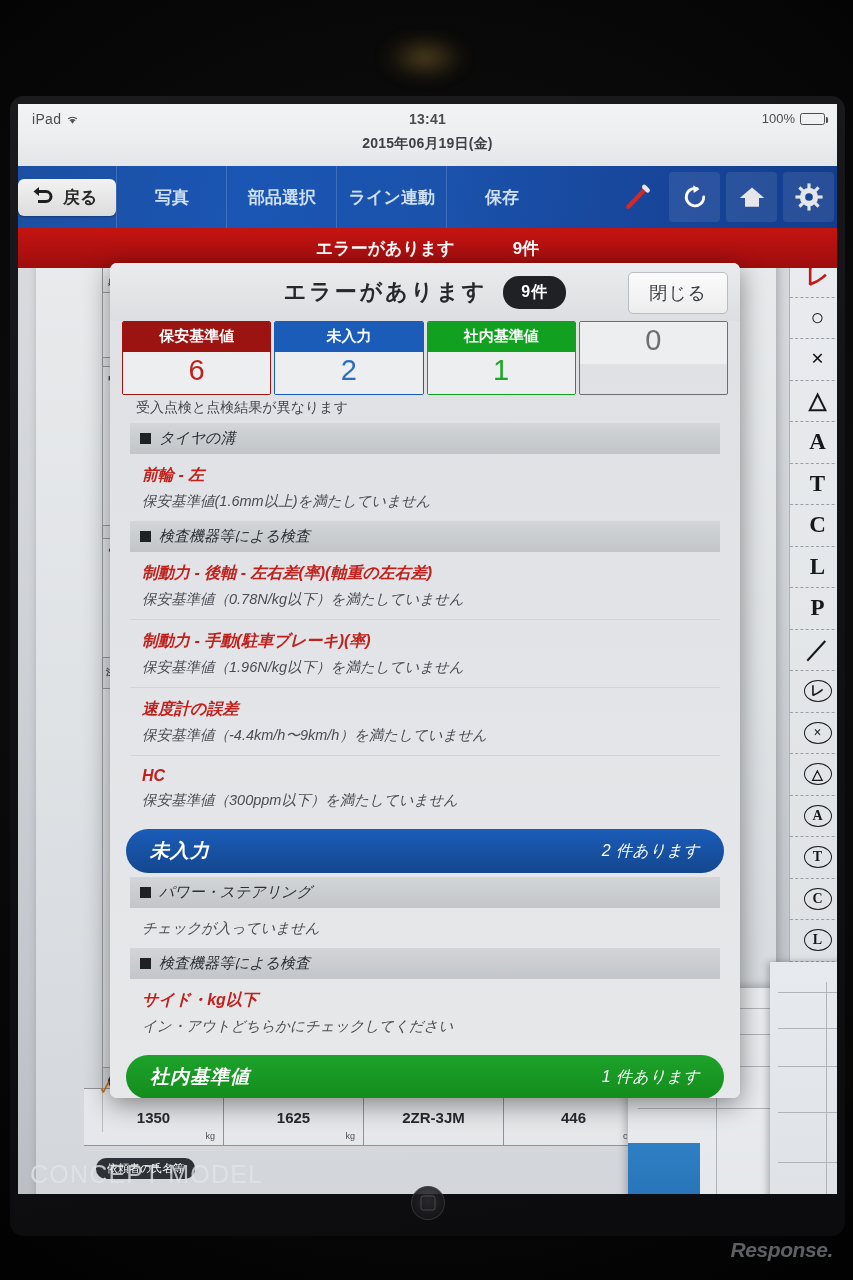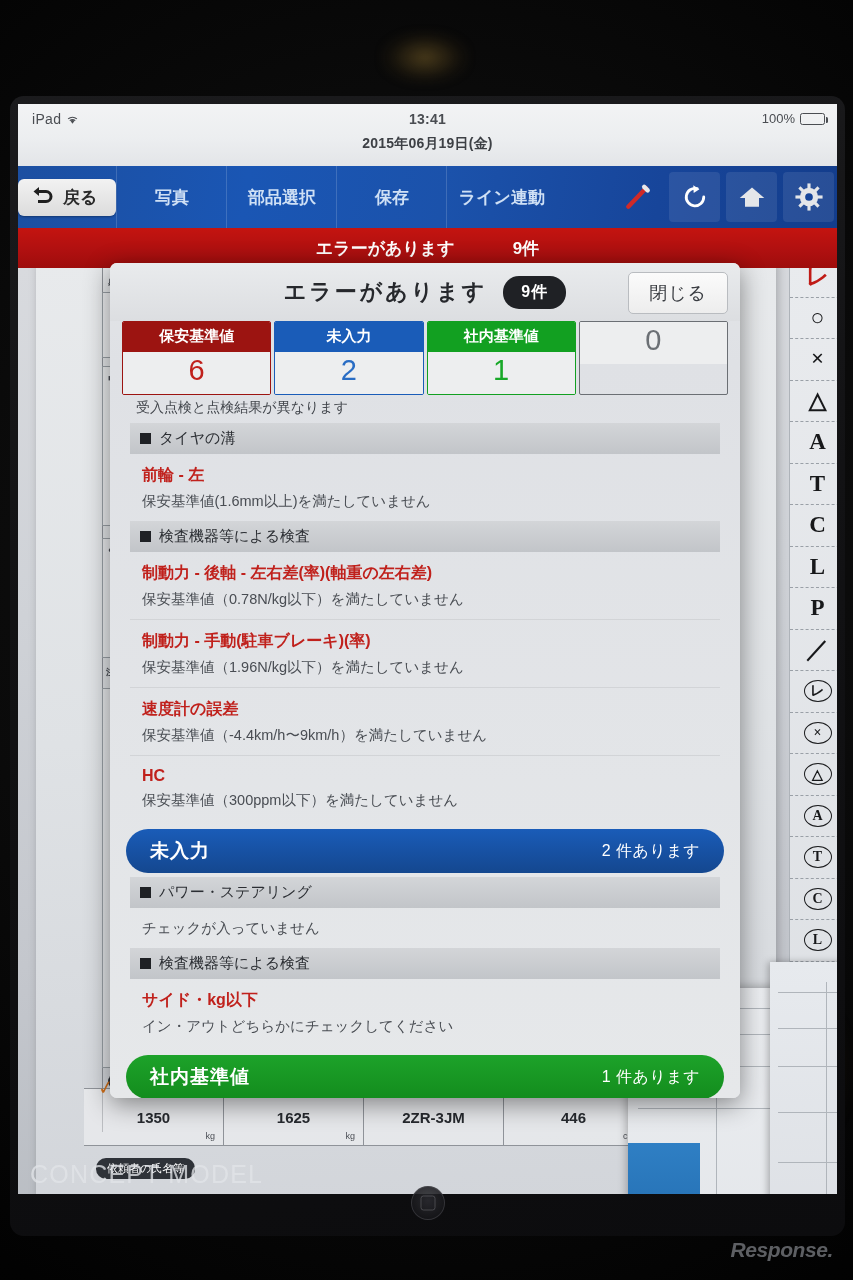--- a/index.html
+++ b/index.html
@@ -244,21 +244,21 @@
     text-align:center; font-size:29px; font-weight:400;
     background:#edeeef; padding:2px 0 7px;
     font-family:"Liberation Sans", sans-serif;
   }
   .note-line {
     flex:0 0 auto; padding:4px 0 6px 26px;
     font-size:14px; color:#42464c;
   }
 
   
-  .modal-body { flex:1 1 auto; overflow:hidden; }
+  .modal-body { flex:1 1 auto; overflow:hidden;font-style:italic; }
 
   .grp-head {
     margin:0 20px; padding:6px 0 6px 10px;
     background: linear-gradient(180deg,#d3d5d8,#c2c5c9);
     font-size:15px; color:#2b2e33; font-weight:500;
     display:flex; align-items:center; gap:8px;
   }
   .grp-head .sq {
     width:11px; height:11px; background:#1f2125; display:inline-block;
   }
@@ -330,24 +330,24 @@
         </div>
       </div>
 
       <div class="tb-item">
         <span>写真</span>
       </div>
       <div class="tb-item">
         <span>部品選択</span>
       </div>
       <div class="tb-item">
+        <span>ライン連動</span>
+      </div>
+      <div class="tb-item">
         <span>保存</span>
-      </div>
-      <div class="tb-item">
-        <span>ライン連動</span>
       </div>
 
       <div class="tb-spacer"></div>
 
       <div class="tb-icon">
         <svg viewBox="0 0 34 34" width="30" height="30">
           <line x1="6" y1="28" x2="26" y2="7" stroke="#cf2a28" stroke-width="5" stroke-linecap="round"></line>
           <line x1="24" y1="5.5" x2="28" y2="9.5" stroke="#e8e8ea" stroke-width="5" stroke-linecap="round"></line>
         </svg>
       </div>

